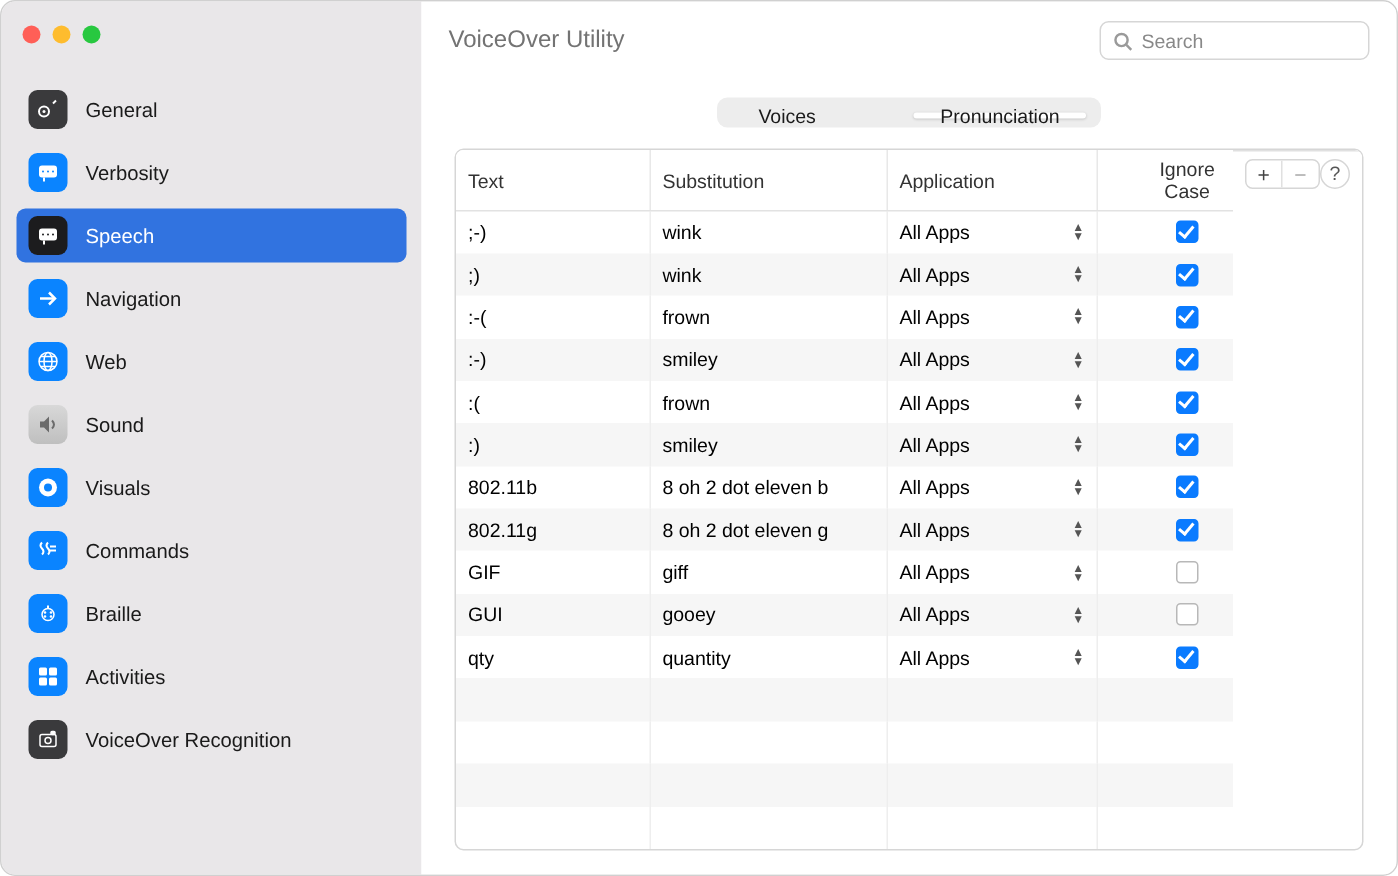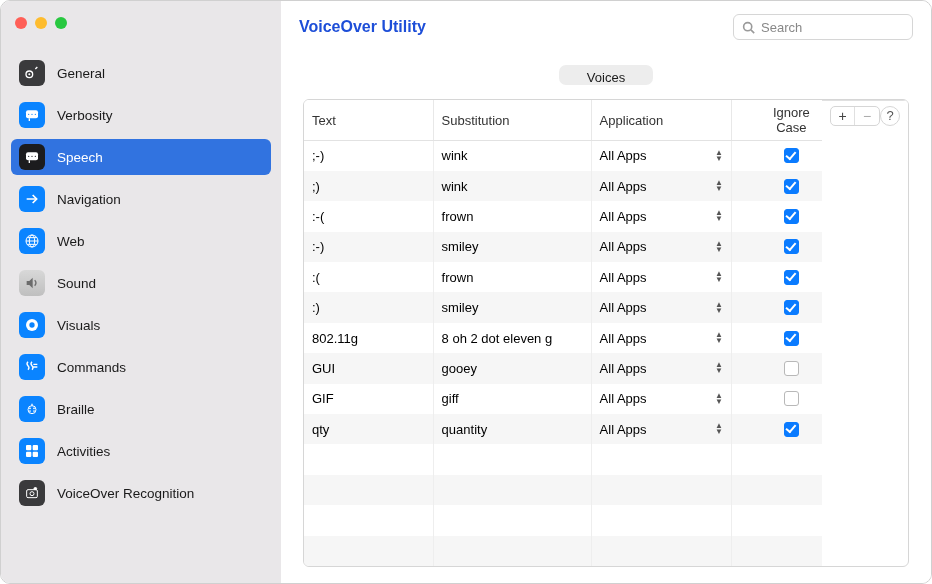--- a/index.html
+++ b/index.html
@@ -81,22 +81,22 @@
 }
 .toolbar {
   height: 52px;
   display: flex;
   align-items: center;
   padding: 0 18px;
   gap: 10px;
 }
 .title {
   font-size: 16px;
-  font-weight: 700;
-  color: #1d4ed8;
+  font-weight: 400;
+  color: #737373;
 }
 .spacer { flex: 1; }
 .search {
   width: 180px;
   height: 26px;
   border: 1px solid #d6d6d6;
   border-radius: 6px;
   display: flex;
   align-items: center;
   padding: 0 8px;
@@ -378,20 +378,21 @@
             <line x1="11" y1="11" x2="15" y2="15"></line>
           </svg>
         <span>Search</span>
       </div>
     </div>
 
     <div class="content">
       <div class="seg-wrap">
         <div class="segmented" id="segmented">
             <div class="seg">Voices</div>
+            <div class="seg active">Pronunciation</div>
           </div>
       </div>
 
       <div class="table-frame">
         <table>
           <thead>
             <tr id="thead-row">
                 <th class="col-text">Text</th>
                 <th class="col-sub">Substitution</th>
                 <th class="col-app">Application</th>
@@ -501,58 +502,76 @@
                     </span>
                   </div>
                 </td>
                 <td class="col-ign">
                   <div class="ignore-cell">
                     <div class="chk checked"></div>
                   </div>
                 </td>
               </tr>
               <tr>
+                <td class="col-text">802.11b</td>
+                <td class="col-sub">8 oh 2 dot eleven b</td>
+                <td class="col-app">
+                  <div class="app-cell">
+                    <span>All Apps</span>
+                    <span class="chev">
+                      <span>▲</span>
+                      <span>▼</span>
+                    </span>
+                  </div>
+                </td>
+                <td class="col-ign">
+                  <div class="ignore-cell">
+                    <div class="chk checked"></div>
+                  </div>
+                </td>
+              </tr>
+              <tr>
                 <td class="col-text">802.11g</td>
                 <td class="col-sub">8 oh 2 dot eleven g</td>
                 <td class="col-app">
                   <div class="app-cell">
                     <span>All Apps</span>
                     <span class="chev">
                       <span>▲</span>
                       <span>▼</span>
                     </span>
                   </div>
                 </td>
                 <td class="col-ign">
                   <div class="ignore-cell">
                     <div class="chk checked"></div>
                   </div>
                 </td>
               </tr>
               <tr>
+                <td class="col-text">GIF</td>
+                <td class="col-sub">giff</td>
+                <td class="col-app">
+                  <div class="app-cell">
+                    <span>All Apps</span>
+                    <span class="chev">
+                      <span>▲</span>
+                      <span>▼</span>
+                    </span>
+                  </div>
+                </td>
+                <td class="col-ign">
+                  <div class="ignore-cell">
+                    <div class="chk"></div>
+                  </div>
+                </td>
+              </tr>
+              <tr>
                 <td class="col-text">GUI</td>
                 <td class="col-sub">gooey</td>
-                <td class="col-app">
-                  <div class="app-cell">
-                    <span>All Apps</span>
-                    <span class="chev">
-                      <span>▲</span>
-                      <span>▼</span>
-                    </span>
-                  </div>
-                </td>
-                <td class="col-ign">
-                  <div class="ignore-cell">
-                    <div class="chk"></div>
-                  </div>
-                </td>
-              </tr>
-              <tr>
-                <td class="col-text">GIF</td>
-                <td class="col-sub">giff</td>
                 <td class="col-app">
                   <div class="app-cell">
                     <span>All Apps</span>
                     <span class="chev">
                       <span>▲</span>
                       <span>▼</span>
                     </span>
                   </div>
                 </td>
                 <td class="col-ign">

